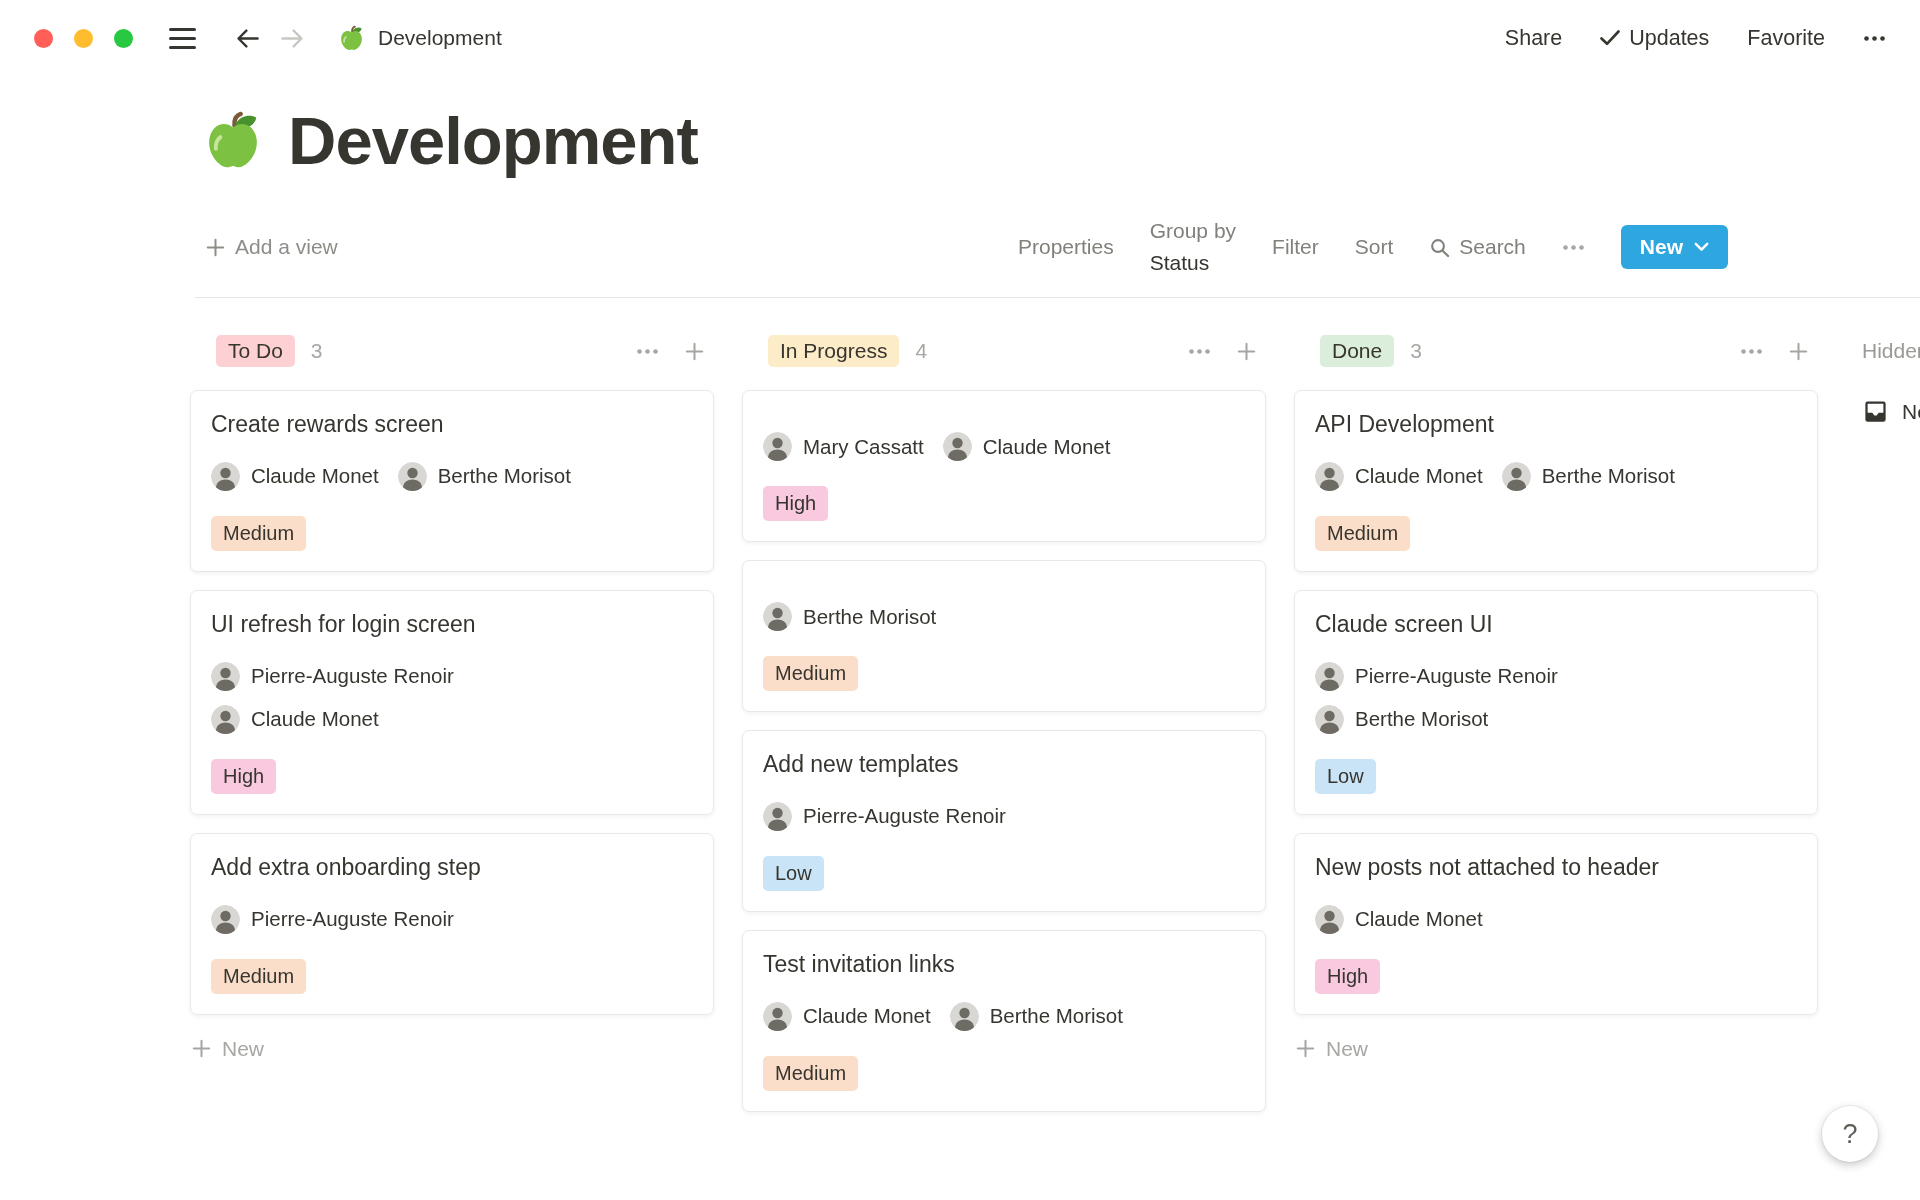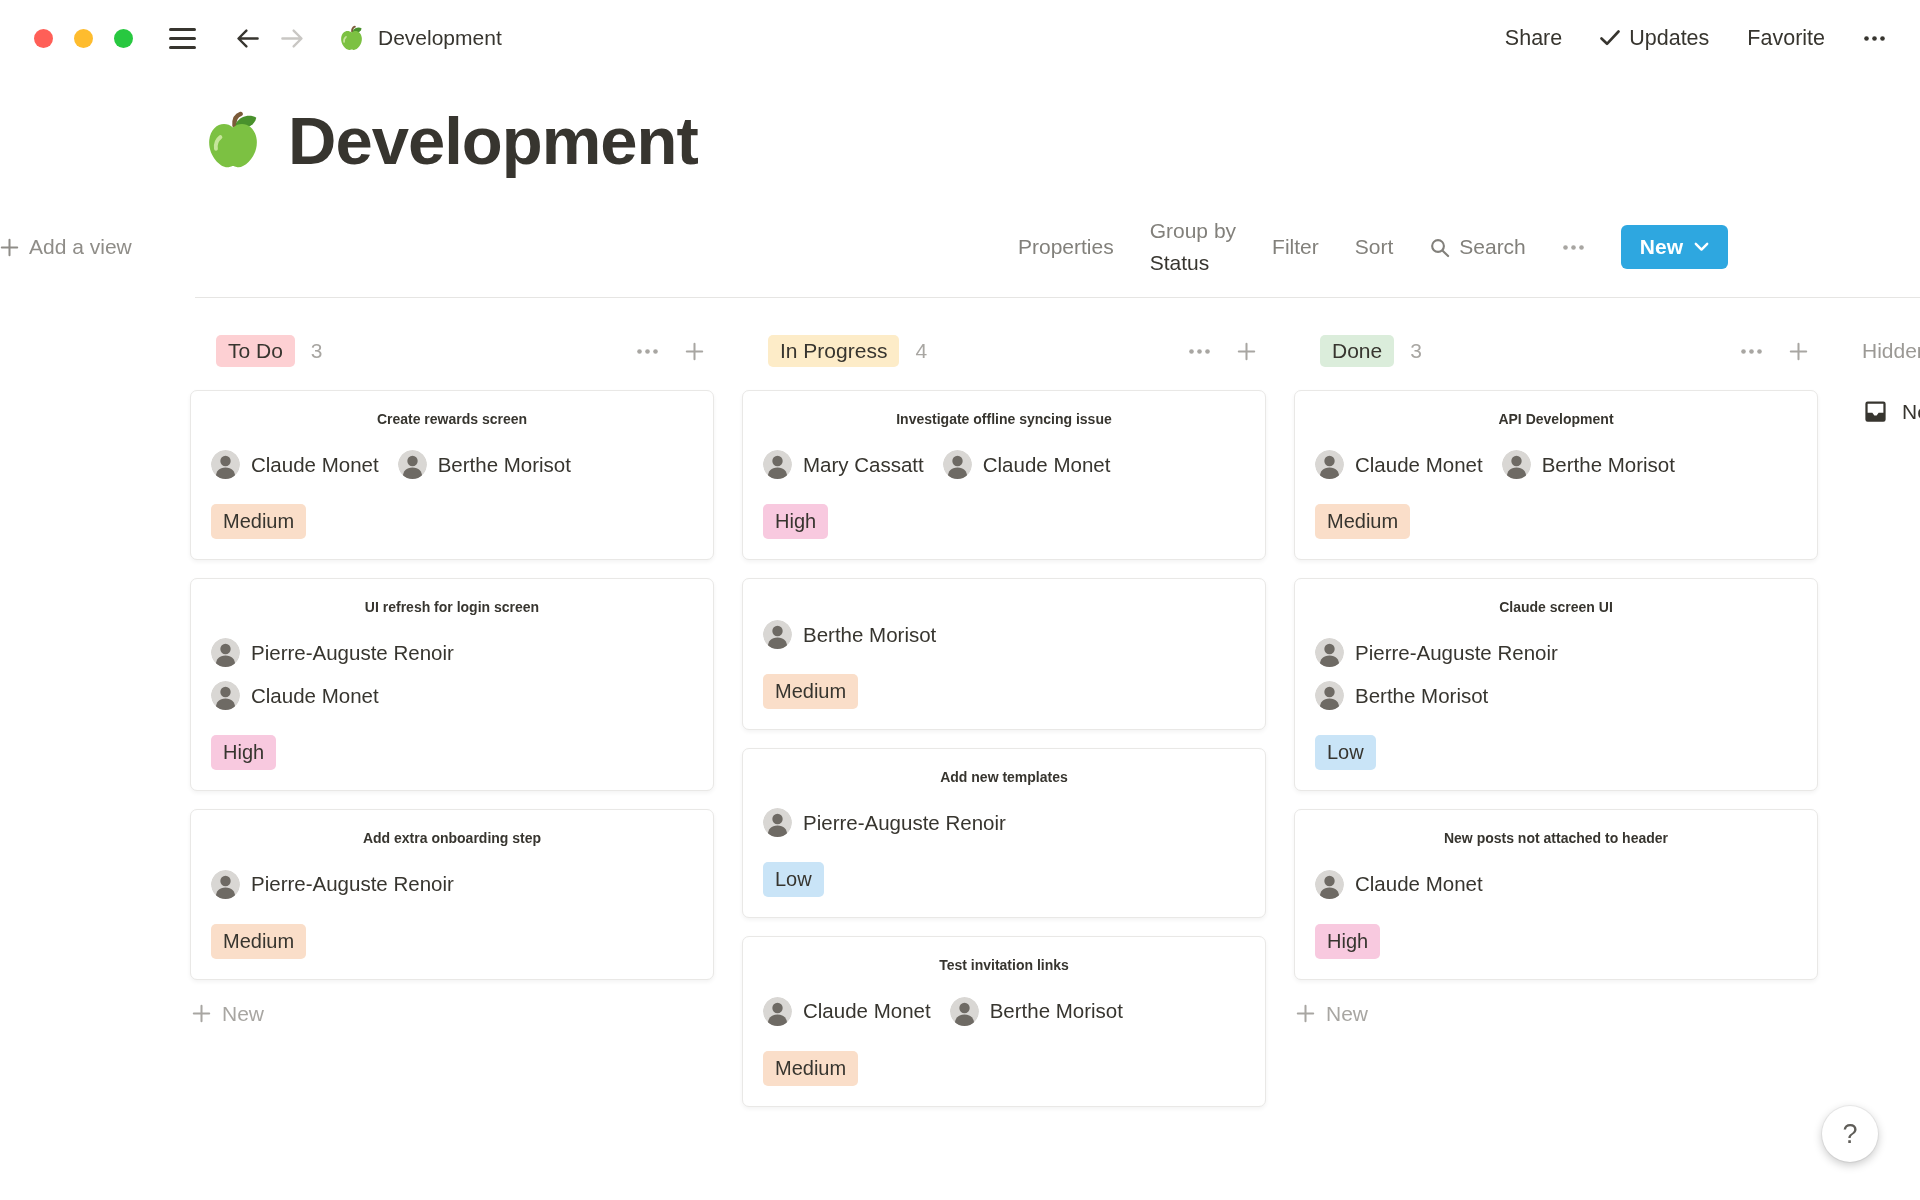--- a/index.html
+++ b/index.html
@@ -21,21 +21,21 @@
   .crumb { display:flex; align-items:center; gap:13px; margin-left:32px; font-size:21px; cursor:pointer; }
   .tb-right { margin-left:auto; display:flex; align-items:center; gap:38px; font-size:21.5px; }
   .tb-item { display:flex; align-items:center; gap:9px; cursor:pointer; white-space:nowrap; }
   .tb-dots { color:#37352f; display:flex; cursor:pointer; }
 
   
   .page-head { display:flex; align-items:center; gap:24px; padding-left:202px; margin-top:26px; }
   .page-head h1 { margin:0; font-size:67px; font-weight:700; letter-spacing:-1px; }
 
   
-  .controls { display:flex; align-items:center; margin-top:40px; padding-right:192px; font-size:21px;gap:16px; }
+  .controls { display:flex; align-items:center; margin-top:40px; padding-left:206px; padding-right:192px; font-size:21px;gap:16px; }
   .addview { display:flex; align-items:center; gap:10px; color:#8f8d88; cursor:pointer; }
   .ctrl-right { margin-left:auto; display:flex; align-items:center; gap:36px; color:#82807b; }
   .ctrl-item { cursor:pointer; white-space:nowrap; }
   .groupby { display:flex; gap:8px; cursor:pointer;flex-direction:column; }
   .groupby .val { color:#37352f; }
   .searchbox { display:flex; align-items:center; gap:9px; cursor:pointer; }
   .ctrl-dots { display:flex; color:#a8a6a2; cursor:pointer; }
   .newbtn { display:flex; align-items:center; gap:11px; background:#2ea7e0; color:#fff; font-weight:700;
             padding:10px 19px; border-radius:6px; cursor:pointer; }
 
@@ -46,21 +46,21 @@
   .cols { display:flex; gap:28px; align-items:flex-start; }
   .col { width:524px; flex:none; }
   .col-head { display:flex; align-items:center; height:42px; padding:0 10px 0 2px; }
   .col-badge { padding:4px 12px; border-radius:5px; font-size:21px; cursor:pointer; color:#37352f;margin-left:24px; }
   .col-count { margin-left:16px; font-size:21px; color:#a8a6a2; }
   .col-icons { margin-left:auto; display:flex; gap:26px; align-items:center; color:#a8a6a2; }
   .col-icon { display:flex; cursor:pointer; }
 
   .card { background:#fff; border:1px solid #e9e8e6; border-radius:7px;
           box-shadow:0 2px 4px rgba(15,15,15,.05); padding:19px 20px 20px; margin-top:18px; cursor:pointer; }
-  .card-title { font-size:14px; font-weight:700; line-height:1.3;text-align:center; }
+  .card-title { font-size:23px; font-weight:400; line-height:1.3; }
   .assignee-row { display:flex; align-items:flex-start; gap:19px; margin-top:22px; }
   .assignee-row + .assignee-row { margin-top:14px; }
   .assignee { display:flex; align-items:center; gap:11px; font-size:20.5px; }
   .avatar { width:29px; height:29px; border-radius:50%; overflow:hidden; flex:none; display:flex; }
   .tagline { margin-top:25px; }
   .tag { display:inline-block; padding:6px 12px; border-radius:5px; font-size:20px; color:#37352f; }
 
   .new-row { display:flex; align-items:center; gap:11px; color:#a8a6a2; font-size:21px;
              margin-top:16px; padding:6px 2px; cursor:pointer; }
 
@@ -311,21 +311,20 @@
               </svg>
             </span>
         <span class="col-icon">
               <svg width="19" height="19" viewBox="0 0 16 16">
                 <path d="M8 1.5V14.5M1.5 8H14.5" stroke="currentColor" stroke-width="1.7" stroke-linecap="round"></path>
               </svg>
             </span>
       </span>
     </div>
         <div class="card">
-        <div class="card-title">Investigate offline syncing issue</div>
         <div class="assignee-row">
             <span class="assignee">
            <span class="avatar">
                 <svg width="29" height="29" viewBox="0 0 29 29">
                   <circle cx="14.5" cy="14.5" r="14.5" fill="#d9d7d4"></circle>
                   <circle cx="14.5" cy="11" r="5.2" fill="#6e6a64"></circle>
                   <path d="M14.5 17.5c-6.2 0-9.5 4.2-9.5 8.2V29h19v-3.3c0-4-3.3-8.2-9.5-8.2z" fill="#6e6a64"></path>
                 </svg>
               </span>
            <span>Mary Cassatt</span>

